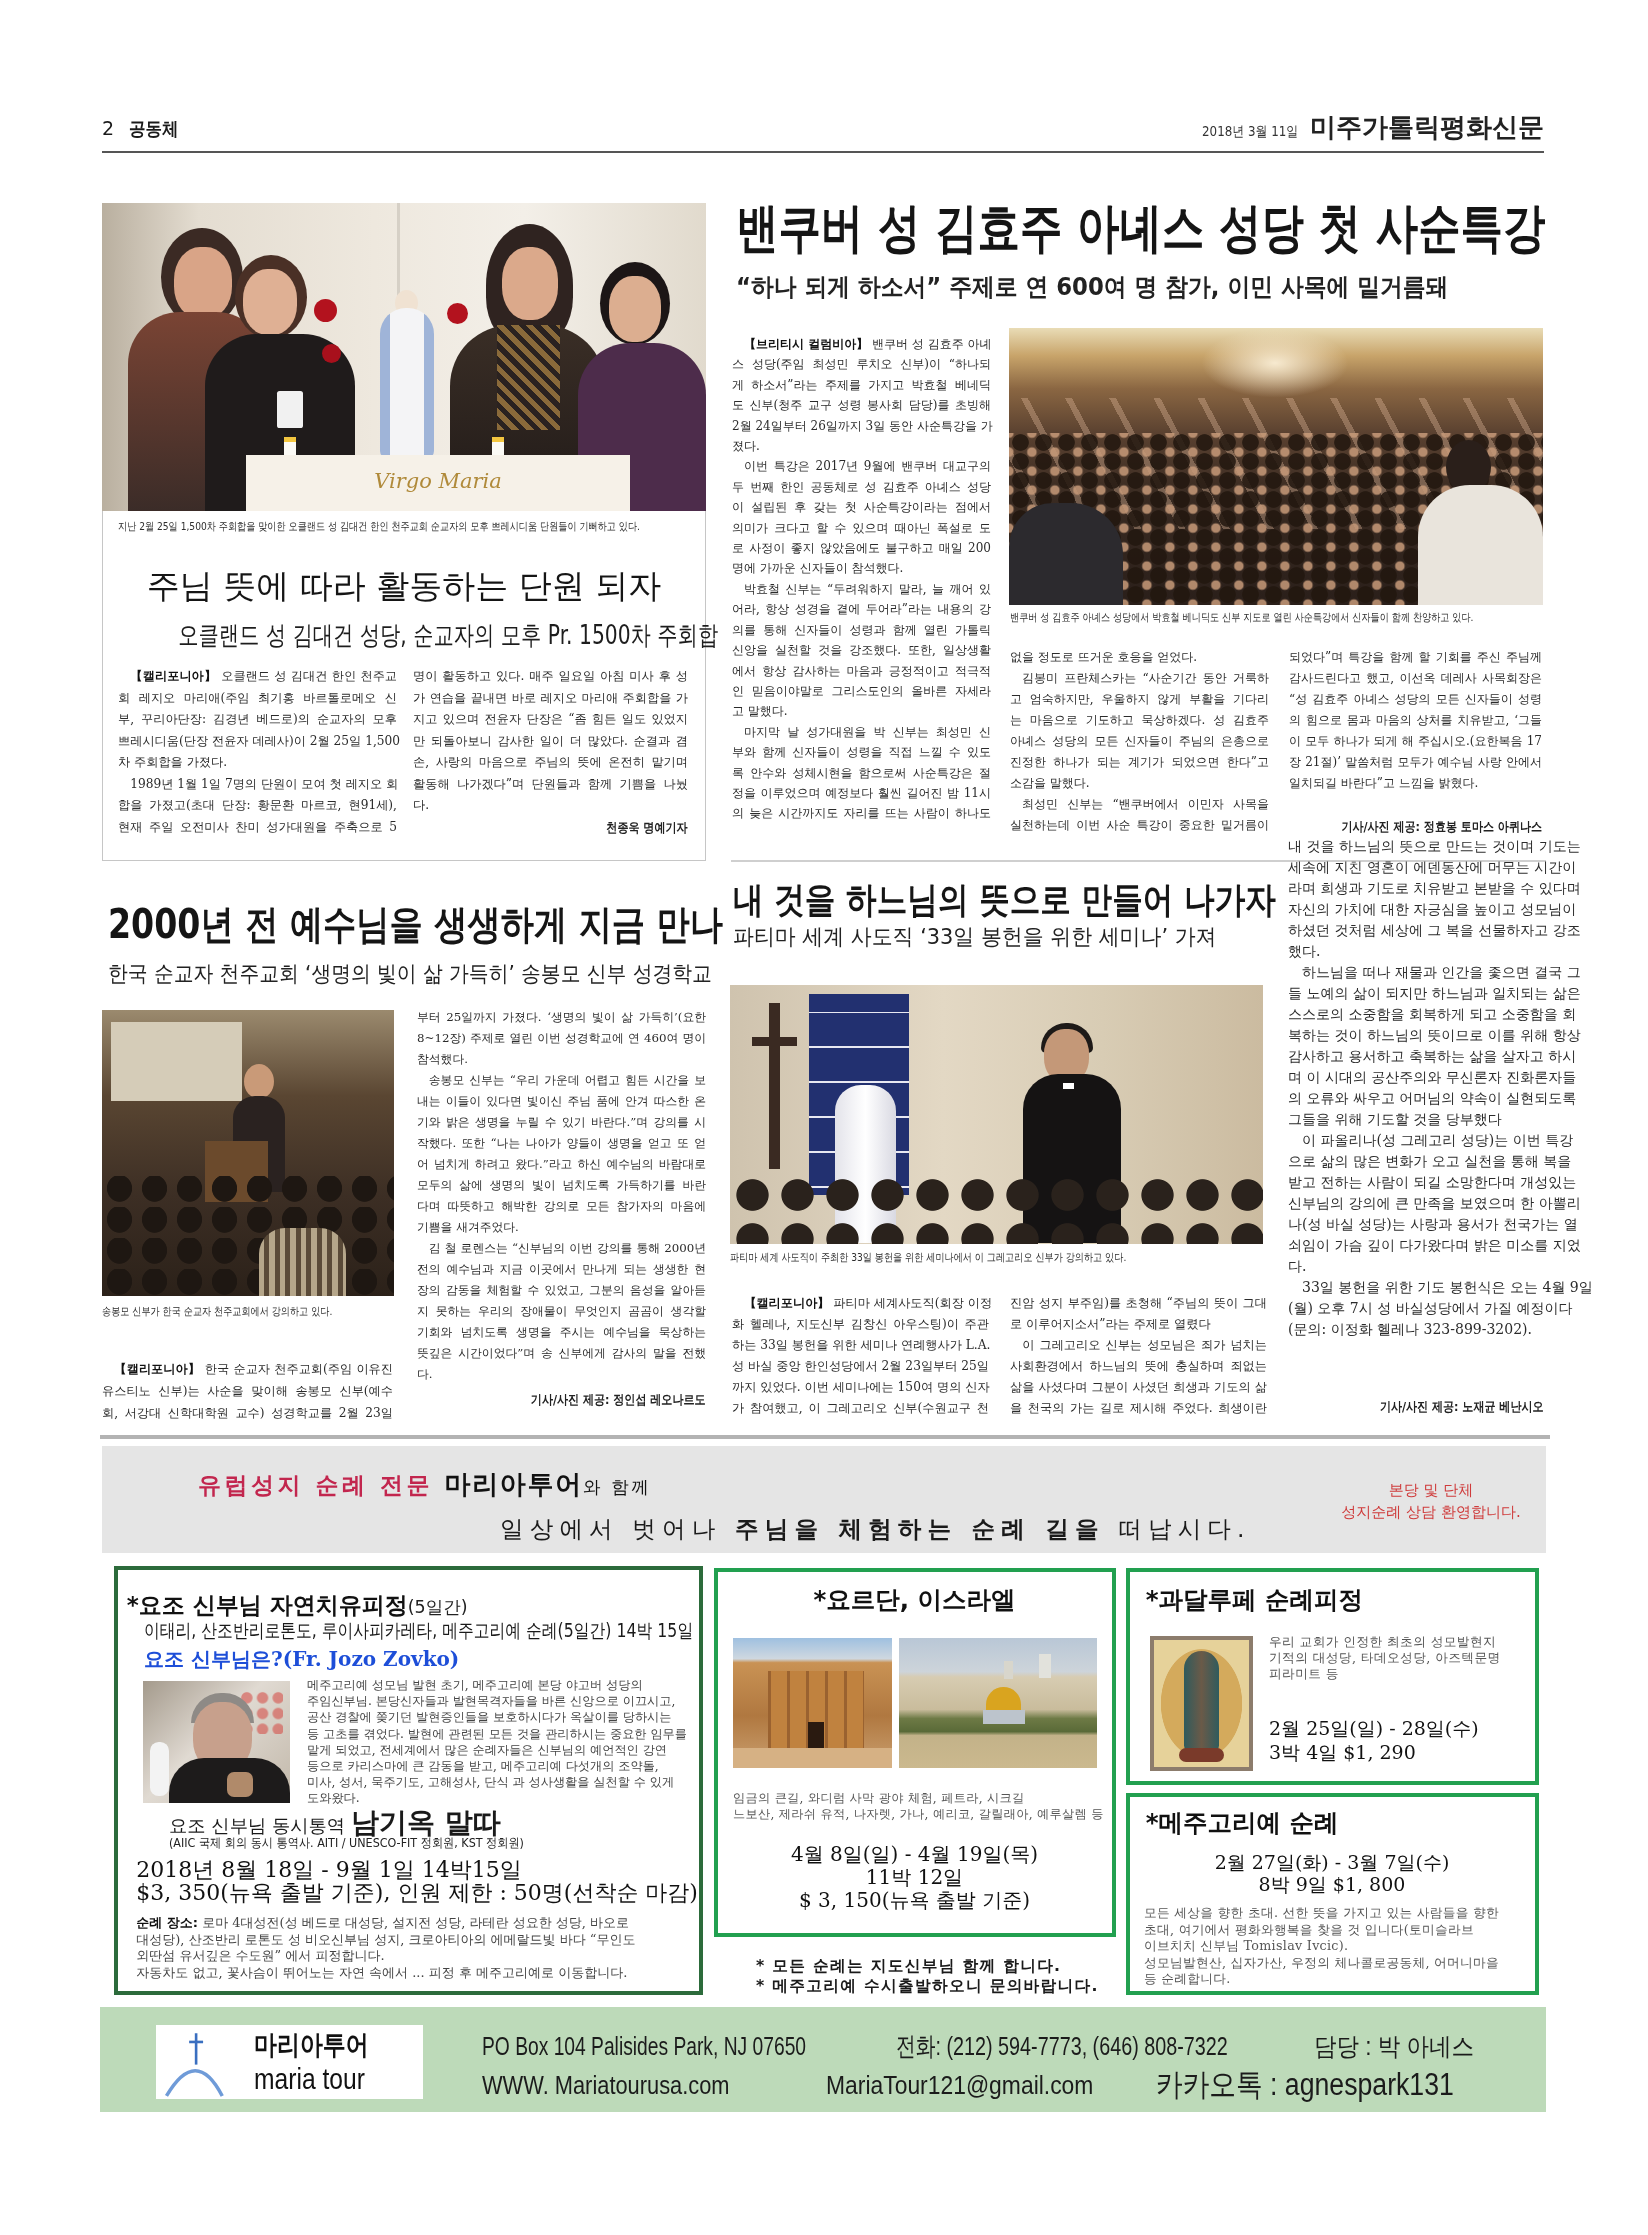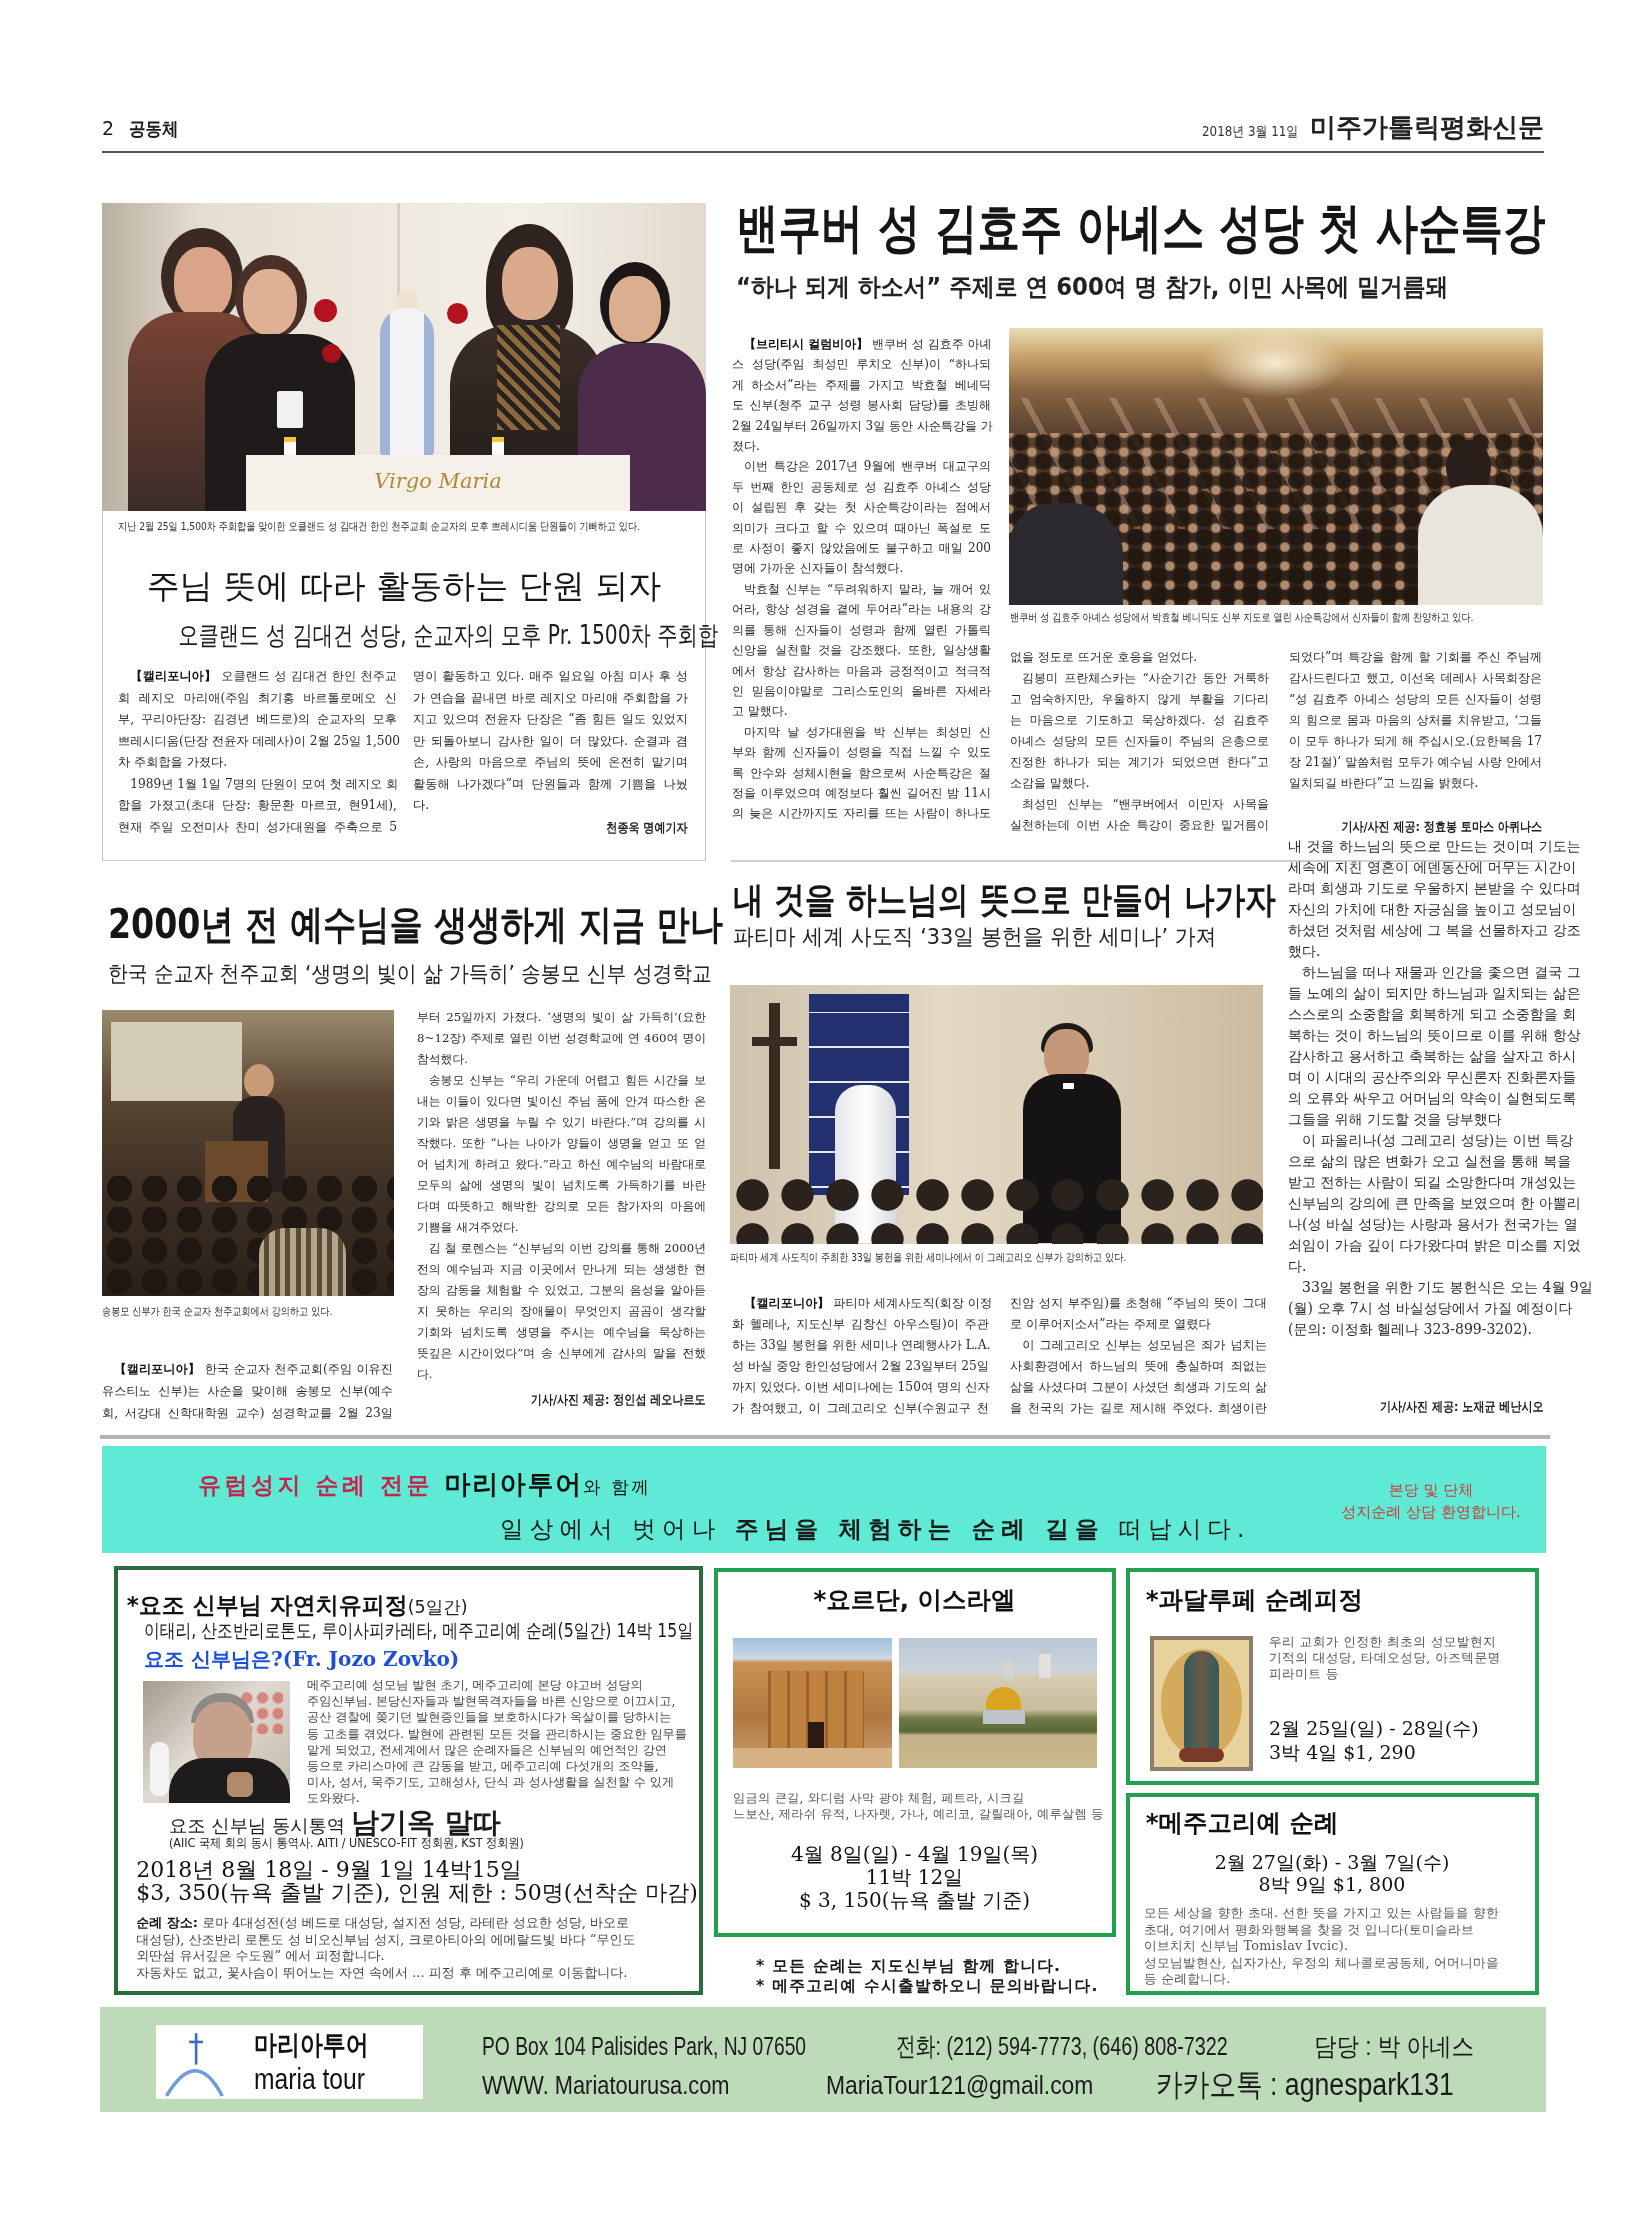--- a/index.html
+++ b/index.html
@@ -265,21 +265,21 @@
       <div class="ln">이 그레고리오 신부는 성모님은 죄가 넘치는</div>
       <div class="ln">사회환경에서 하느님의 뜻에 충실하며 죄없는</div>
       <div class="ln">삶을 사셨다며 그분이 사셨던 희생과 기도의 삶</div>
       <div class="ln">을 천국의 가는 길로 제시해 주었다. 희생이란</div>
     </div>
   </div>
 <div class="col" style="left:1288px;top:836px;width:256px;line-height:21px;font-size:14px;">
     <div class="para end">
       <div class="ln">내 것을 하느님의 뜻으로 만드는 것이며 기도는</div>
       <div class="ln">세속에 지친 영혼이 에덴동산에 머무는 시간이</div>
-      <div class="ln">라며 희생과 기도로 우울하지 본받을 수 있다며</div>
+      <div class="ln">라며 희생과 기도로 치유받고 본받을 수 있다며</div>
       <div class="ln">자신의 가치에 대한 자긍심을 높이고 성모님이</div>
       <div class="ln">하셨던 것처럼 세상에 그 복을 선물하자고 강조</div>
       <div class="ln">했다.</div>
     </div>
     <div class="para ind end">
       <div class="ln">하느님을 떠나 재물과 인간을 좇으면 결국 그</div>
       <div class="ln">들 노예의 삶이 되지만 하느님과 일치되는 삶은</div>
       <div class="ln">스스로의 소중함을 회복하게 되고 소중함을 회</div>
       <div class="ln">복하는 것이 하느님의 뜻이므로 이를 위해 항상</div>
       <div class="ln">감사하고 용서하고 축복하는 삶을 살자고 하시</div>
@@ -299,21 +299,21 @@
     <div class="para ind end">
       <div class="ln">33일 봉헌을 위한 기도 봉헌식은 오는 4월 9일</div>
       <div class="ln">(월) 오후 7시 성 바실성당에서 가질 예정이다</div>
       <div class="ln">(문의: 이정화 헬레나 323-899-3202).</div>
     </div>
   </div>
 <div class="byline" style="left:1288px;top:1396px;width:256px;line-height:21px;"><span>기사/사진 제공: 노재균 베난시오</span></div>
 
 <div class="shape" style="left:100px;top:1435px;width:1450px;height:4.4px;background:#b3b3b3;"></div>
 
-<div class="box" style="left:102px;top:1446px;width:1444px;height:107px;background:#5eead4;">
+<div class="box" style="left:102px;top:1446px;width:1444px;height:107px;background:#e5e5e5;">
   <div class="abs" style="left:96px;top:23px;height:31px;line-height:31px;">
     <span style="font-size:23px;font-weight:bold;letter-spacing:3.5px;color:#c2264e;">유럽성지 순례 전문</span>
     <span style="font-size:26px;font-weight:bold;letter-spacing:1.7px;color:#111;margin-left:7px;">마리아투어</span><span style="font-size:17.5px;letter-spacing:2.6px;color:#111;">와 함께</span>
   </div>
   <div class="abs" style="left:398px;top:68px;height:31px;line-height:31px;font-size:23.6px;letter-spacing:6.1px;color:#1a1a1a;">
     <span>일상에서 벗어나</span>
     <span style="font-weight:bold;">주님을 체험하는 순례 길을</span>
     <span>떠납시다.</span>
   </div>
   <div class="abs" style="left:1214px;top:33px;width:230px;text-align:center;line-height:22px;font-size:15px;color:#cf3b3b;">

